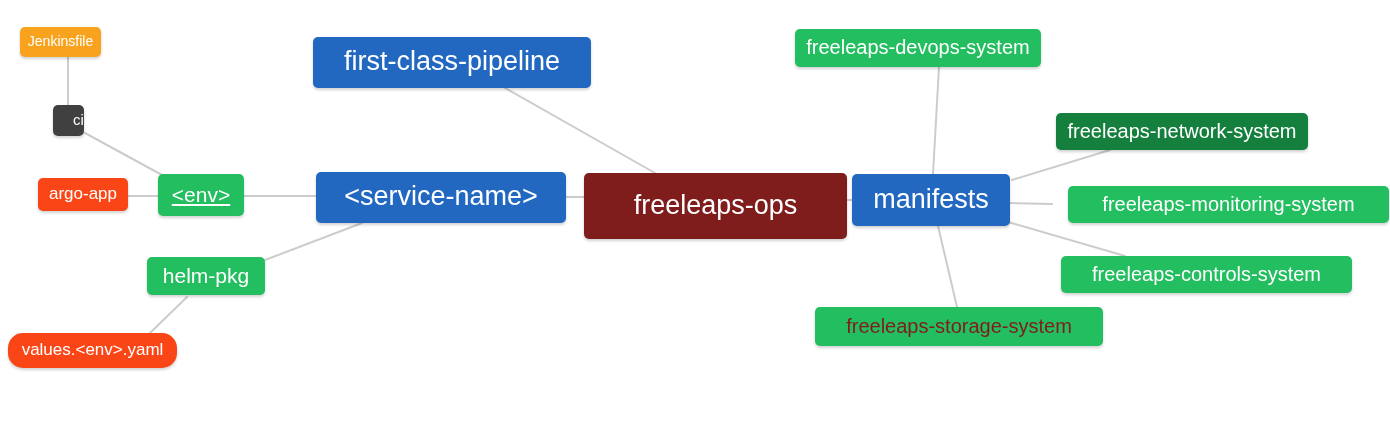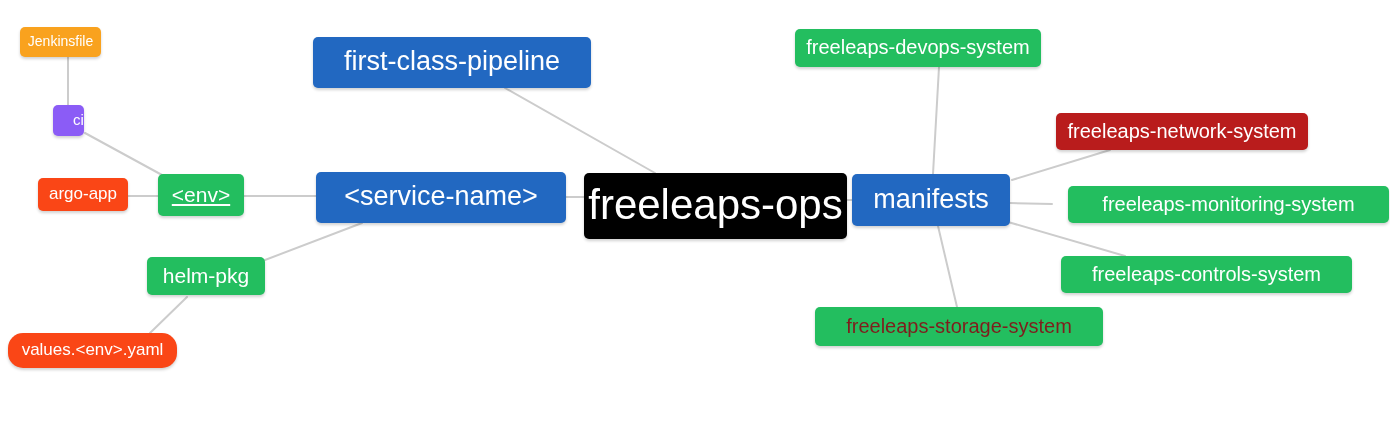--- a/index.html
+++ b/index.html
@@ -60,51 +60,51 @@
       <line x1="933" y1="174" x2="939" y2="67" stroke="#cccccc" stroke-width="2" stroke-linecap="round"></line>
       <line x1="1012" y1="180" x2="1110" y2="150" stroke="#cccccc" stroke-width="2" stroke-linecap="round"></line>
       <line x1="1010" y1="203" x2="1052" y2="204" stroke="#cccccc" stroke-width="2" stroke-linecap="round"></line>
       <line x1="1008" y1="222" x2="1125" y2="256" stroke="#cccccc" stroke-width="2" stroke-linecap="round"></line>
       <line x1="938" y1="226" x2="957" y2="307" stroke="#cccccc" stroke-width="2" stroke-linecap="round"></line>
     </svg>
 
   <div class="node" style="left: 20px; top: 27px; width: 81px; height: 30px; font-size: 14px; background: rgb(249, 162, 30); color: rgb(255, 255, 255);">
       <span>Jenkinsfile</span>
     </div>
-  <div class="node" style="left: 53px; top: 105px; width: 31px; height: 31px; font-size: 15px; background: #8b5cf6; color: rgb(255, 255, 255); padding-left: 20px;">
+  <div class="node" style="left: 53px; top: 105px; width: 31px; height: 31px; font-size: 15px; background: #404040; color: rgb(255, 255, 255); padding-left: 20px;">
       <span>ci</span>
     </div>
   <div class="node" style="left: 38px; top: 178px; width: 90px; height: 33px; font-size: 17px; background: rgb(250, 70, 22); color: rgb(255, 255, 255);">
       <span>argo-app</span>
     </div>
   <div class="node" style="left: 158px; top: 174px; width: 86px; height: 42px; font-size: 21px; background: rgb(35, 190, 95); color: rgb(255, 255, 255); text-decoration: underline;">
       <span>&lt;env&gt;</span>
     </div>
   <div class="node" style="left: 147px; top: 257px; width: 118px; height: 38px; font-size: 21px; background: rgb(35, 190, 95); color: rgb(255, 255, 255);">
       <span>helm-pkg</span>
     </div>
   <div class="node" style="left: 8px; top: 333px; width: 169px; height: 35px; font-size: 17px; background: rgb(250, 70, 22); color: rgb(255, 255, 255); border-radius: 15px;">
       <span>values.&lt;env&gt;.yaml</span>
     </div>
   <div class="node" style="left: 313px; top: 37px; width: 278px; height: 51px; font-size: 27px; background: rgb(34, 104, 193); color: rgb(255, 255, 255);">
       <span>first-class-pipeline</span>
     </div>
   <div class="node" style="left: 316px; top: 172px; width: 250px; height: 51px; font-size: 27px; background: rgb(34, 104, 193); color: rgb(255, 255, 255);">
       <span>&lt;service-name&gt;</span>
     </div>
-  <div class="node" style="left: 584px; top: 173px; width: 263px; height: 66px; font-size: 42px; background: #000000; color: rgb(255, 255, 255);">
+  <div class="node" style="left: 584px; top: 173px; width: 263px; height: 66px; font-size: 27px; background: #7f1d1d; color: rgb(255, 255, 255);">
       <span>freeleaps-ops</span>
     </div>
   <div class="node" style="left: 852px; top: 174px; width: 158px; height: 52px; font-size: 27px; background: rgb(34, 104, 193); color: rgb(255, 255, 255);">
       <span>manifests</span>
     </div>
   <div class="node" style="left: 795px; top: 29px; width: 246px; height: 38px; font-size: 20px; background: rgb(35, 190, 95); color: rgb(255, 255, 255);">
       <span>freeleaps-devops-system</span>
     </div>
-  <div class="node" style="left: 1056px; top: 113px; width: 252px; height: 37px; font-size: 20px; background: #b91c1c; color: rgb(255, 255, 255);">
+  <div class="node" style="left: 1056px; top: 113px; width: 252px; height: 37px; font-size: 20px; background: #15803d; color: rgb(255, 255, 255);">
       <span>freeleaps-network-system</span>
     </div>
   <div class="node" style="left: 1052px; top: 186px; width: 321px; height: 37px; font-size: 20px; background: rgb(35, 190, 95); color: rgb(255, 255, 255); margin-left: 16px;">
       <span>freeleaps-monitoring-system</span>
     </div>
   <div class="node" style="left: 1061px; top: 256px; width: 291px; height: 37px; font-size: 20px; background: rgb(35, 190, 95); color: rgb(255, 255, 255);">
       <span>freeleaps-controls-system</span>
     </div>
   <div class="node" style="left: 815px; top: 307px; width: 288px; height: 39px; font-size: 20px; background: rgb(35, 190, 95); color: #7f1d1d;">
       <span>freeleaps-storage-system</span>

